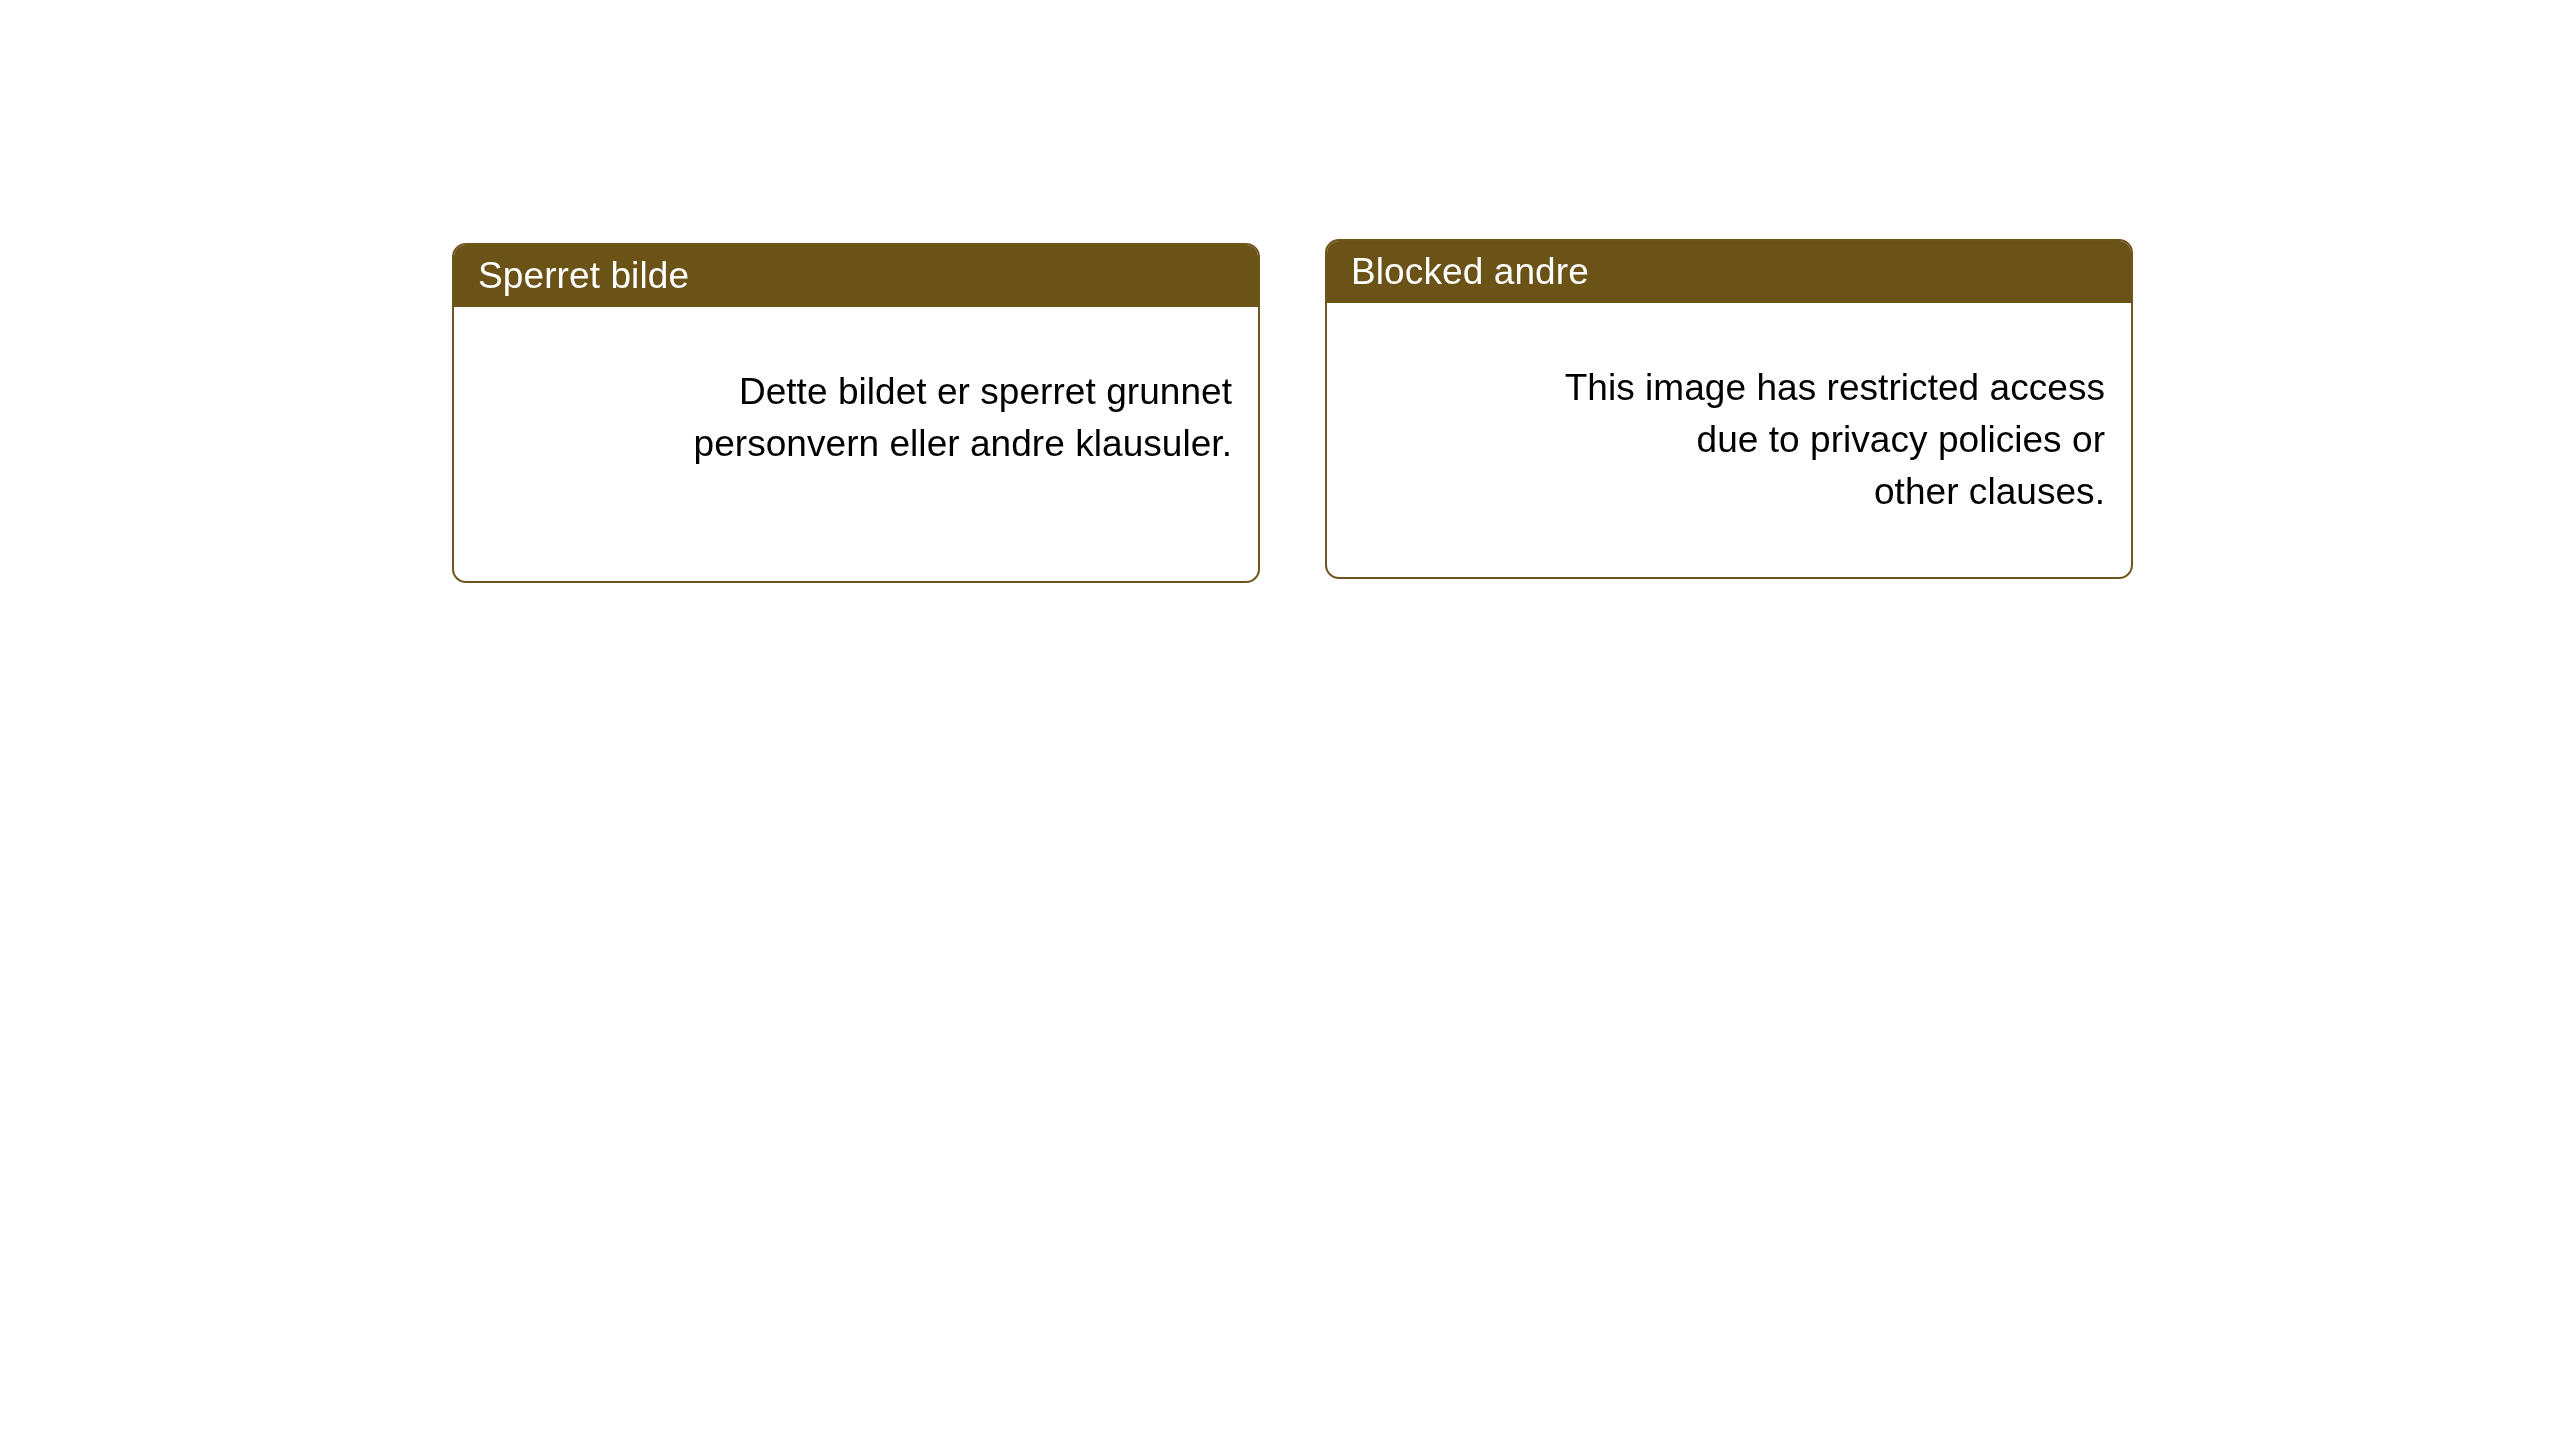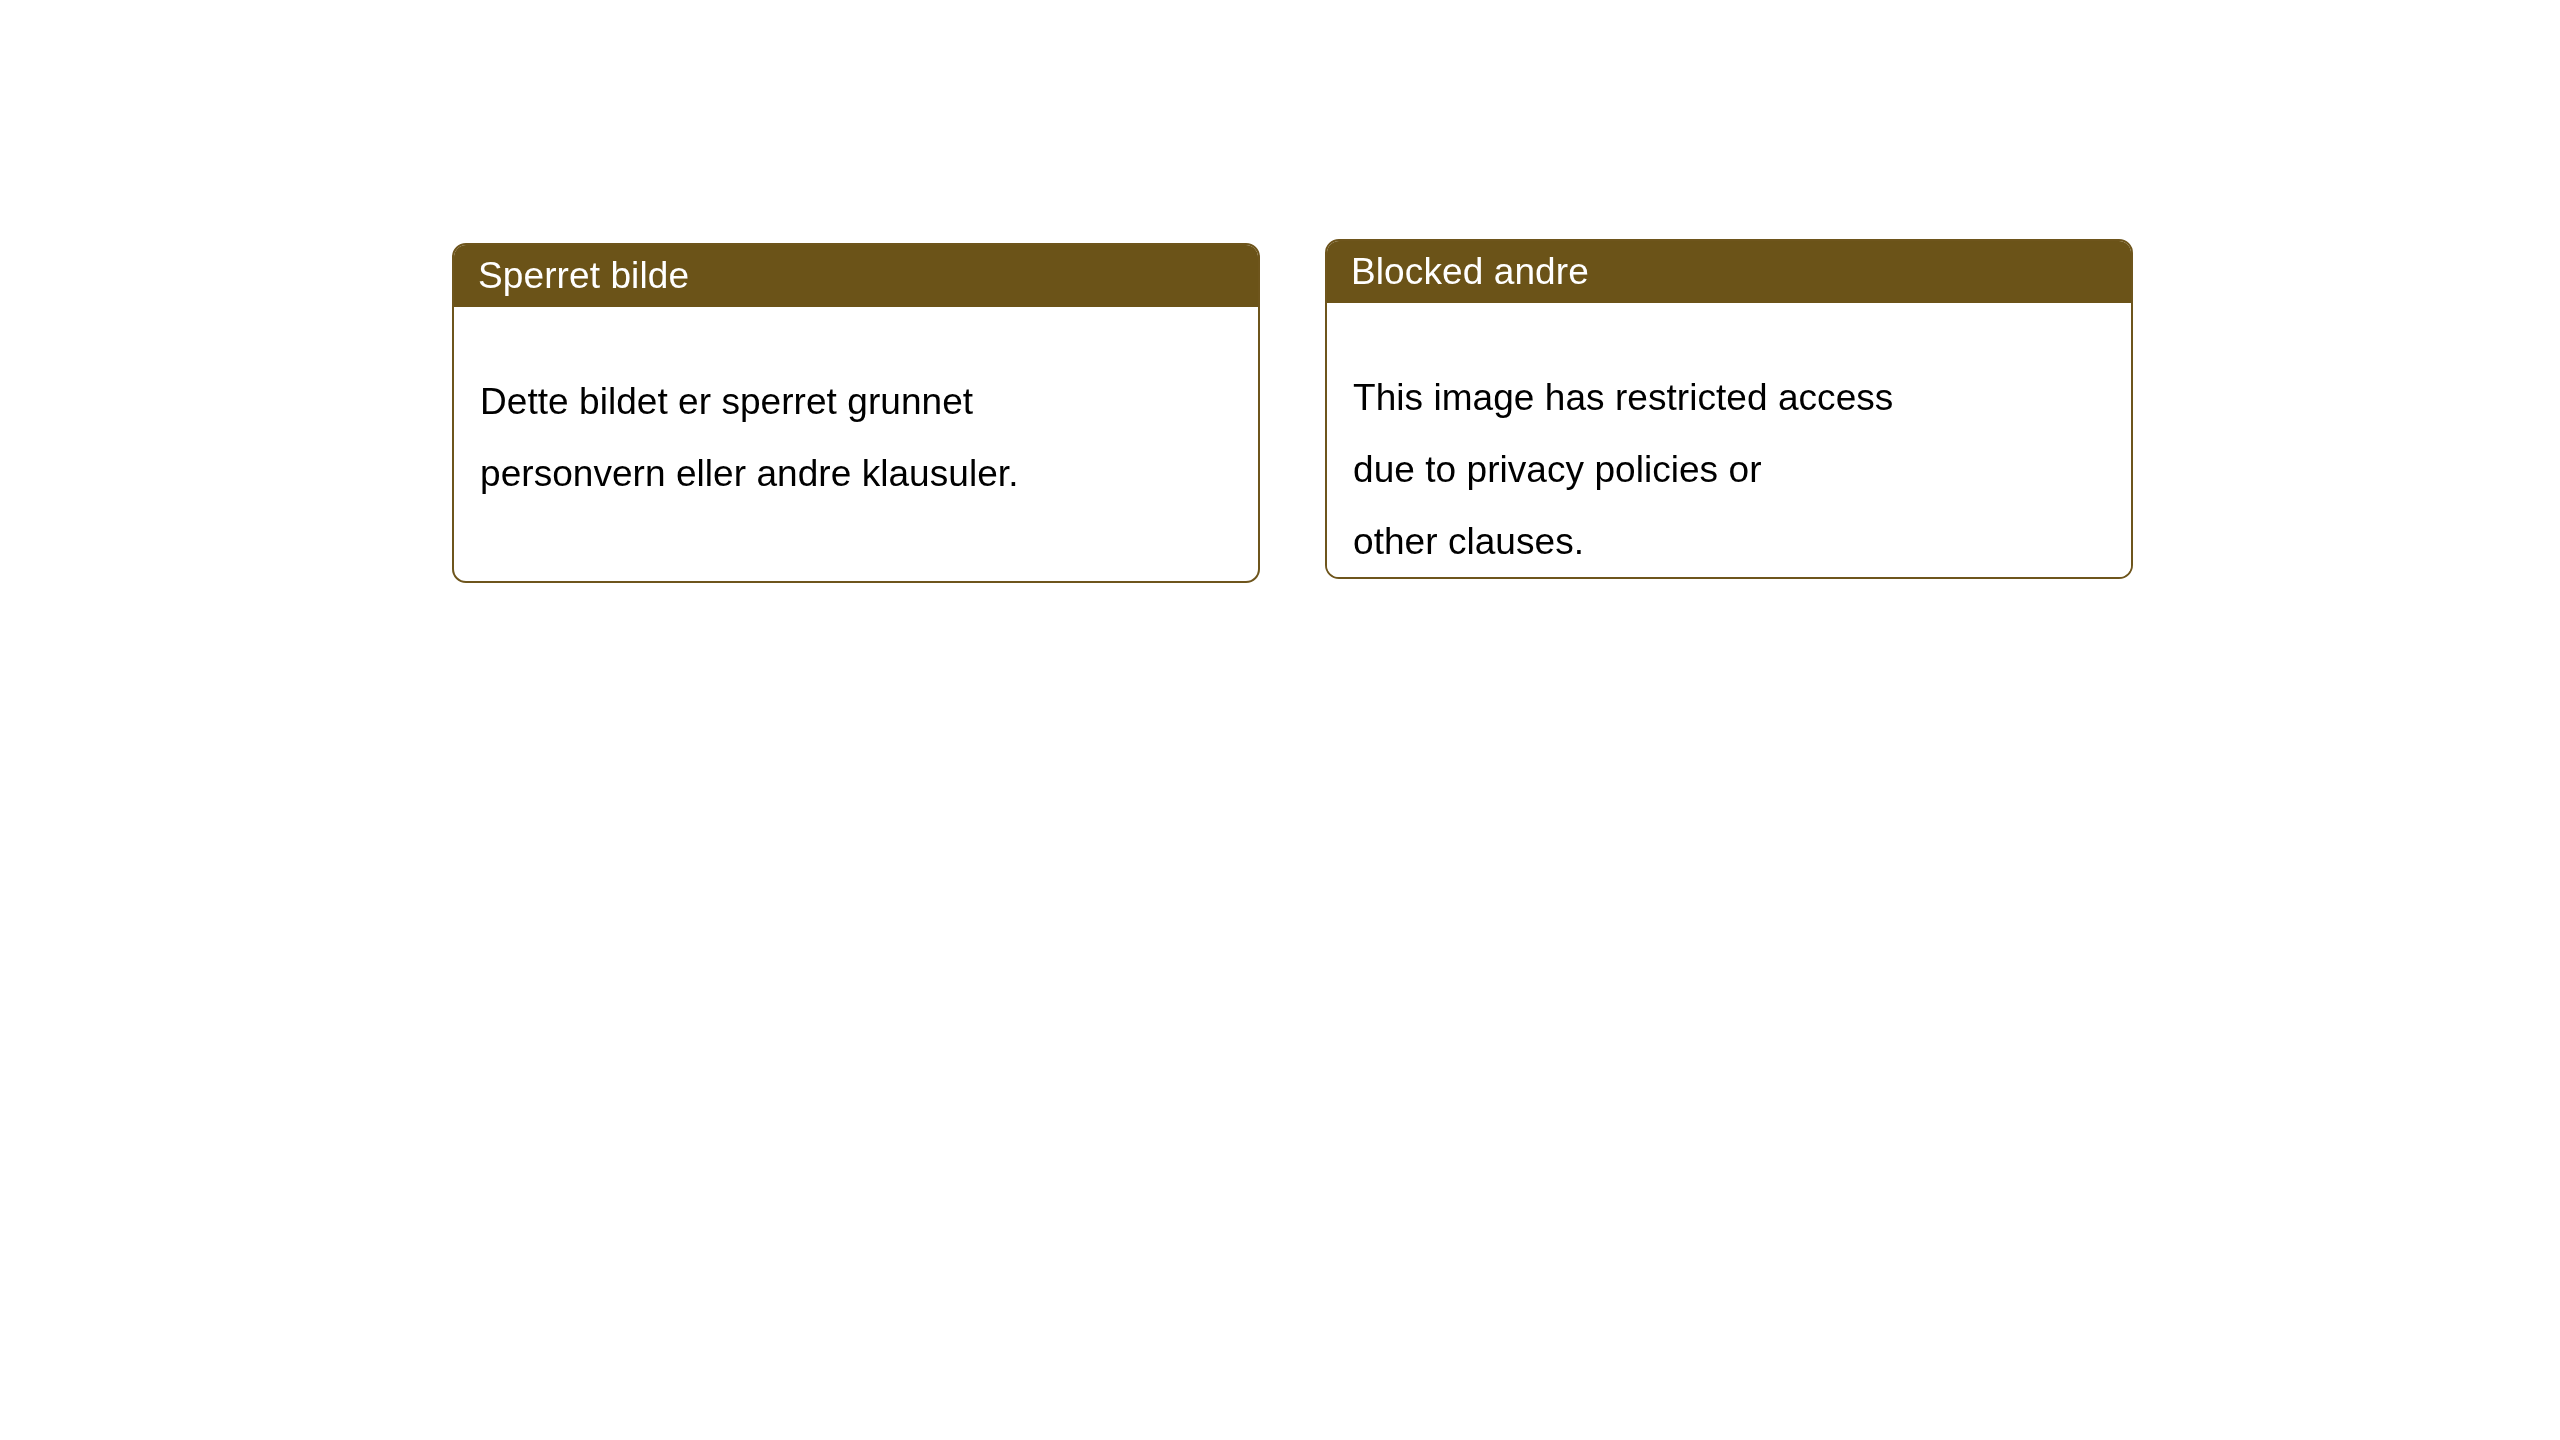--- a/index.html
+++ b/index.html
@@ -22,20 +22,21 @@
     background: #ffffff;
   }
 
   .notice-card {
     position: absolute;
     box-sizing: border-box;
     background: #ffffff;
     border: 2px solid #6e551c;
     border-radius: 14px;
     overflow: hidden;
+    text-align: right;
   }
 
   .card-header {
     box-sizing: border-box;
     background: #6b5318;
     color: #ffffff;
     height: 62px;
     display: flex;
     align-items: center;
     padding: 0 0 0 24px;
@@ -51,21 +52,21 @@
   }
 
   .card-body {
     box-sizing: border-box;
     padding: 22px 26px 0 26px;
     background: #ffffff;
   }
 
   .card-body-text {
     font-size: 37px;
-    line-height: 72px;
+    line-height: 52px;
     color: #000000;
     font-weight: 400;
     letter-spacing: 0.05px;
     white-space: pre-line;
   }
 
   
   #card-no {
     left: 452px;
     top: 243px;

